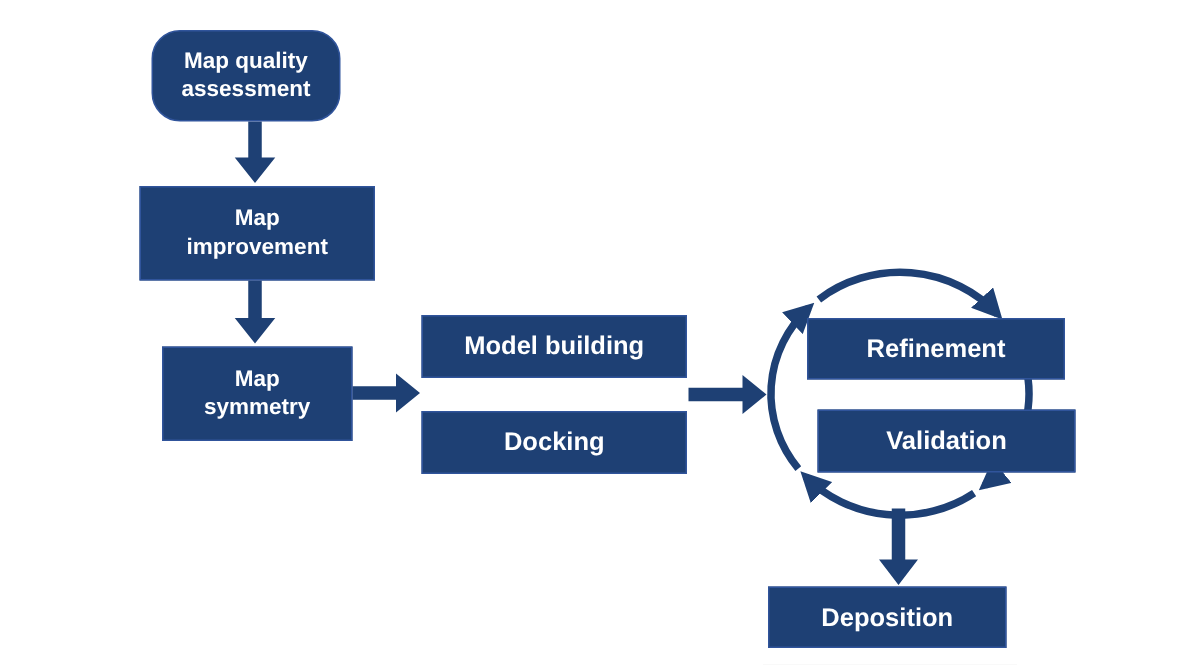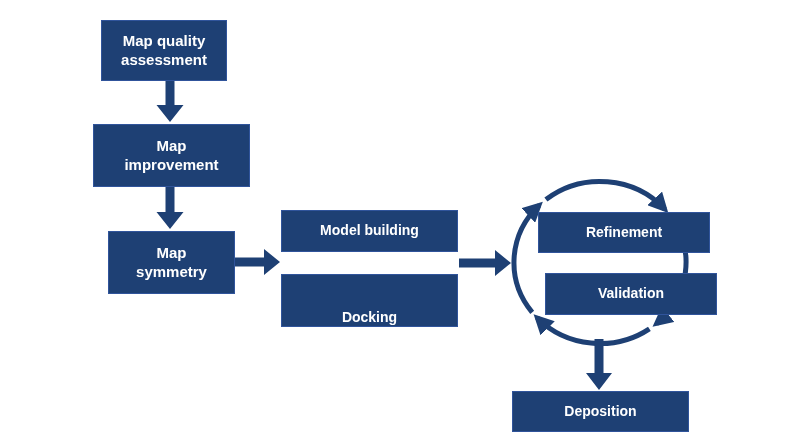--- a/index.html
+++ b/index.html
@@ -34,31 +34,31 @@
     z-index: 2;
   }
   .node span {
     color: var(--text);
     font-weight: bold;
     text-align: center;
     white-space: pre-line;
     line-height: 1.25;
   }
   .fs-small span { font-size: 15px; }
-  .fs-big span { font-size: 14px; }
+  .fs-big span { font-size: 17px; }
 
   
-  .n-quality    { left: 101px; top: 20px;  width: 126px; height: 61px; }
+  .n-quality    { left: 101px; top: 20px;  width: 126px; height: 61px; border-radius: 19px; }
   .n-improve    { left: 93px;  top: 124px; width: 157px; height: 63px; }
   .n-symmetry   { left: 108px; top: 231px; width: 127px; height: 63px; }
   .n-modelbuild { left: 281px; top: 210px; width: 177px; height: 42px; }
-  .n-docking    { left: 281px; top: 274px; width: 177px; height: 53px; align-items: flex-end; }
+  .n-docking    { left: 281px; top: 274px; width: 177px; height: 42px; }
   .n-refinement { left: 538px; top: 212px; width: 172px; height: 41px; }
   .n-validation { left: 513px; top: 273px; width: 172px; height: 42px; margin-left: 32px; }
-  .n-deposition { left: 512px; top: 391px; width: 177px; height: 41px; }
+  .n-deposition { left: 512px; top: 391px; width: 159px; height: 41px; }
 
   svg .arrow-fill { fill: var(--arrow); }
   svg .cycle-arc { fill: none; stroke: var(--arrow); stroke-width: 5; }
   svg .mh { fill: var(--arrow); }
 </style>
 </head>
 <body>
 
 <div class="canvas">
 

